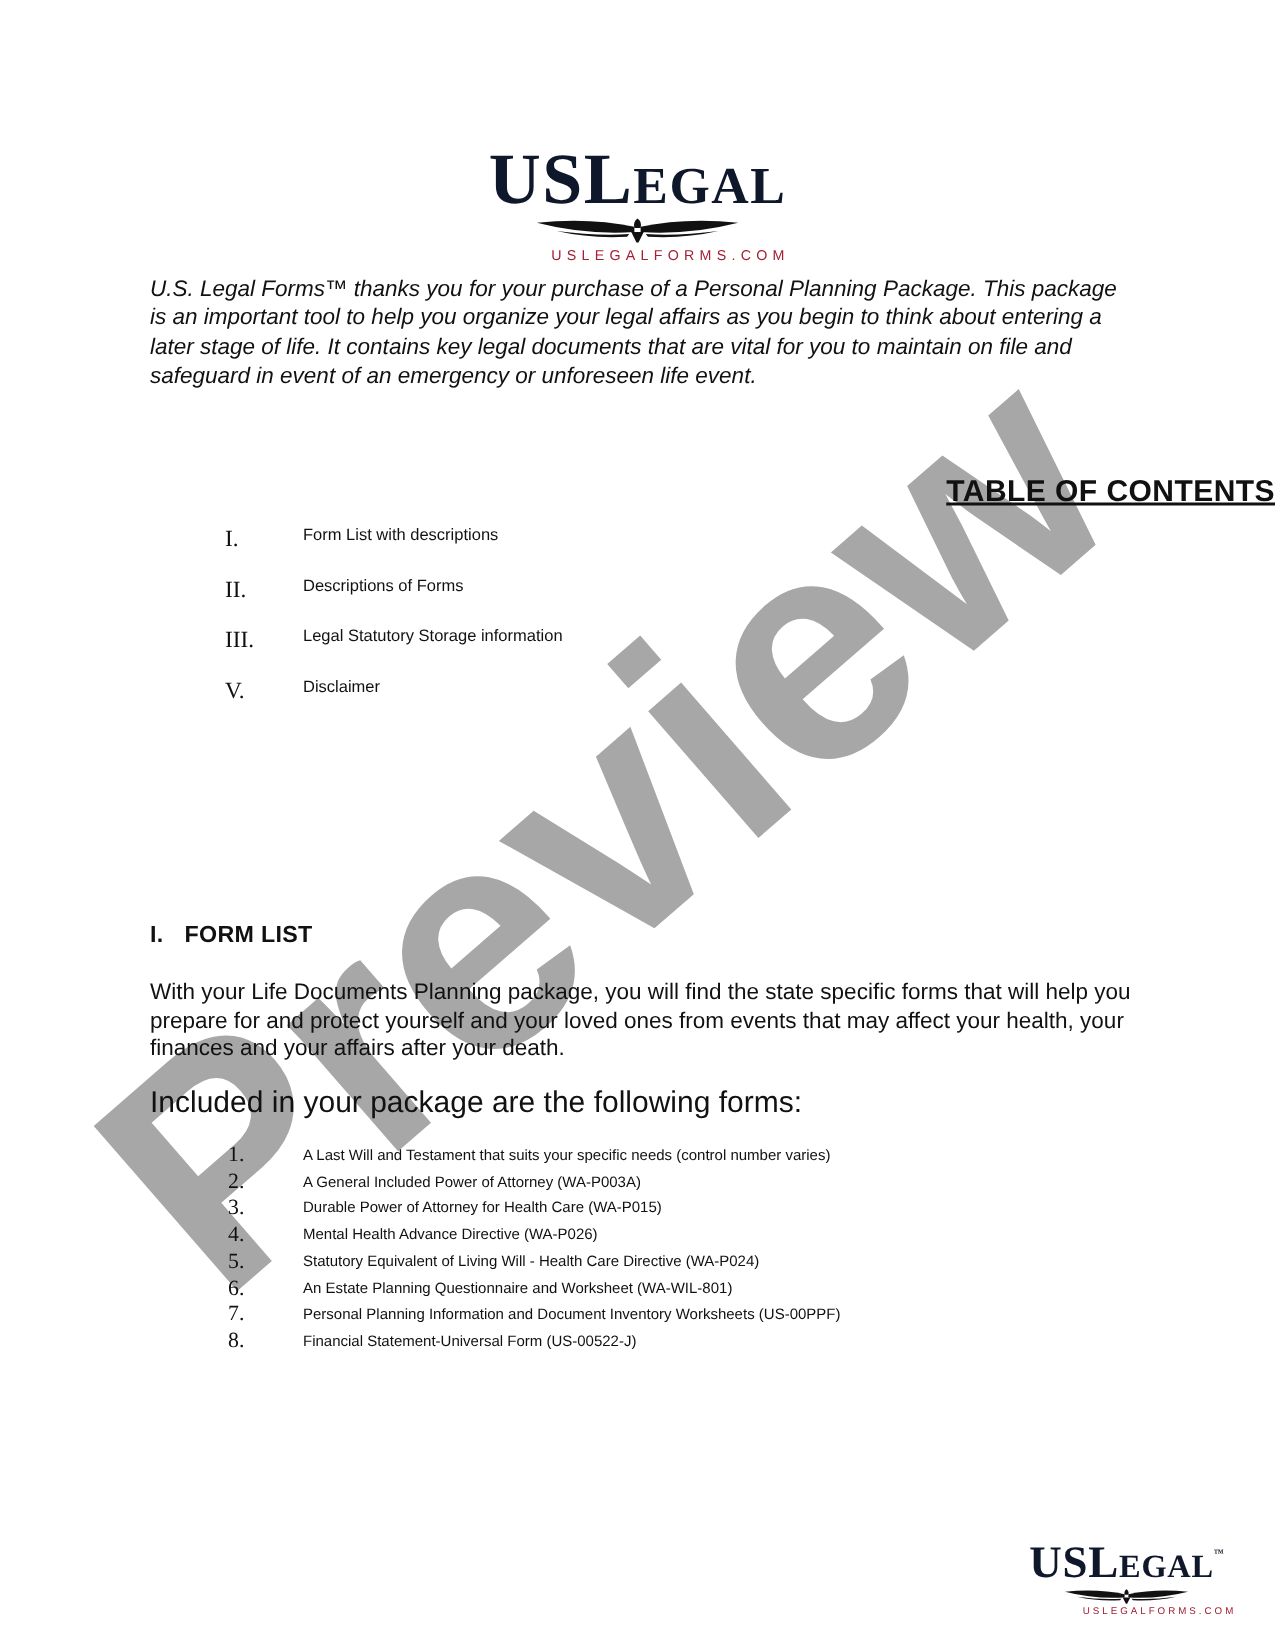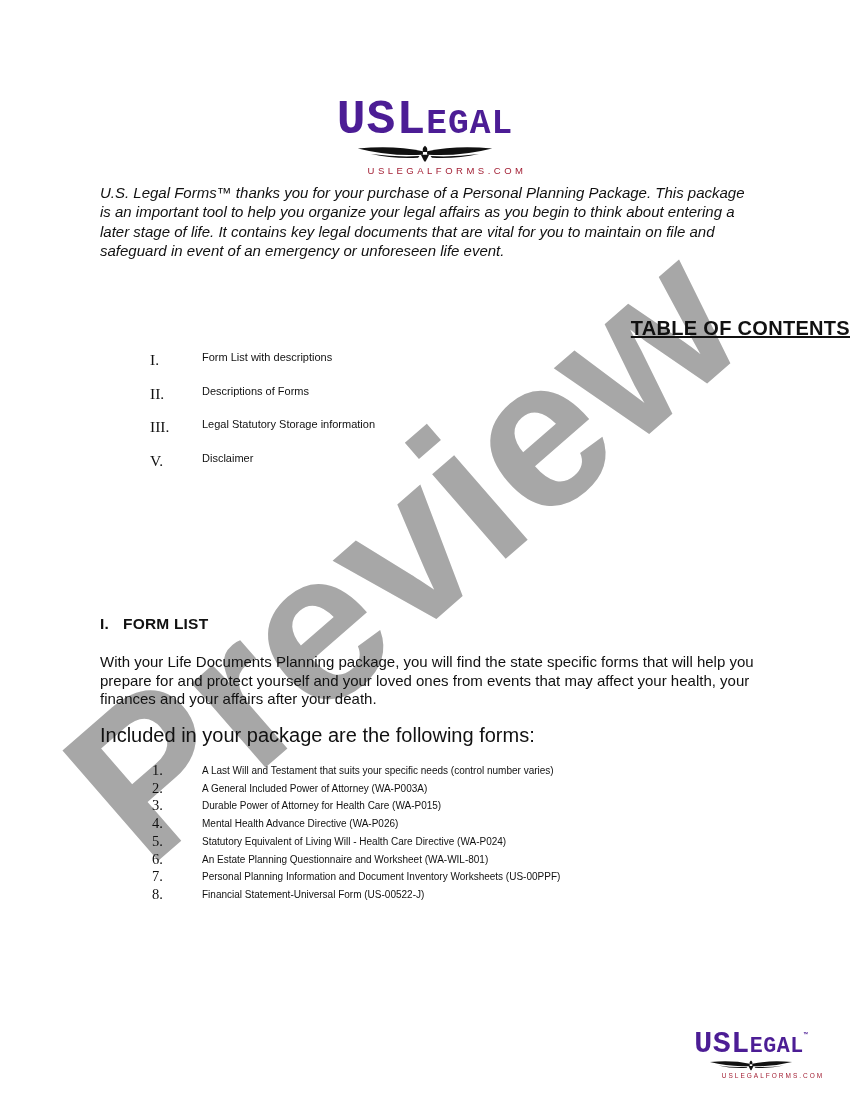--- a/index.html
+++ b/index.html
@@ -26,23 +26,23 @@
     z-index: 0;
     letter-spacing: 0;
     line-height: 1;
     user-select: none;
   }
   .content { position: relative; z-index: 1; }
   
   .logo { text-align: center; line-height: 1; }
   .logo-top { position: absolute; top: 98px; left: 0; width: 850px; }
   .wordmark {
-    font-family: Liberation Mono, monospace;
+    font-family: Liberation Serif, serif;
     font-weight: 700;
-    color: #4c1d95;
+    color: #0f172a;
     letter-spacing: 1px;
     white-space: nowrap;
   }
   .logo-top .wordmark { font-size: 48px; line-height: 44px; }
   .wordmark .small { font-size: 0.72em; }
   .wordmark sup { font-size: 0.22em; vertical-align: 2.2em; letter-spacing: 0; }
   .eagle { display: block; margin: 0 auto; }
   .logo-top .eagle { width: 172px; height: 18px; margin-top: -1px; }
   .sitemark {
     font-weight: normal;

